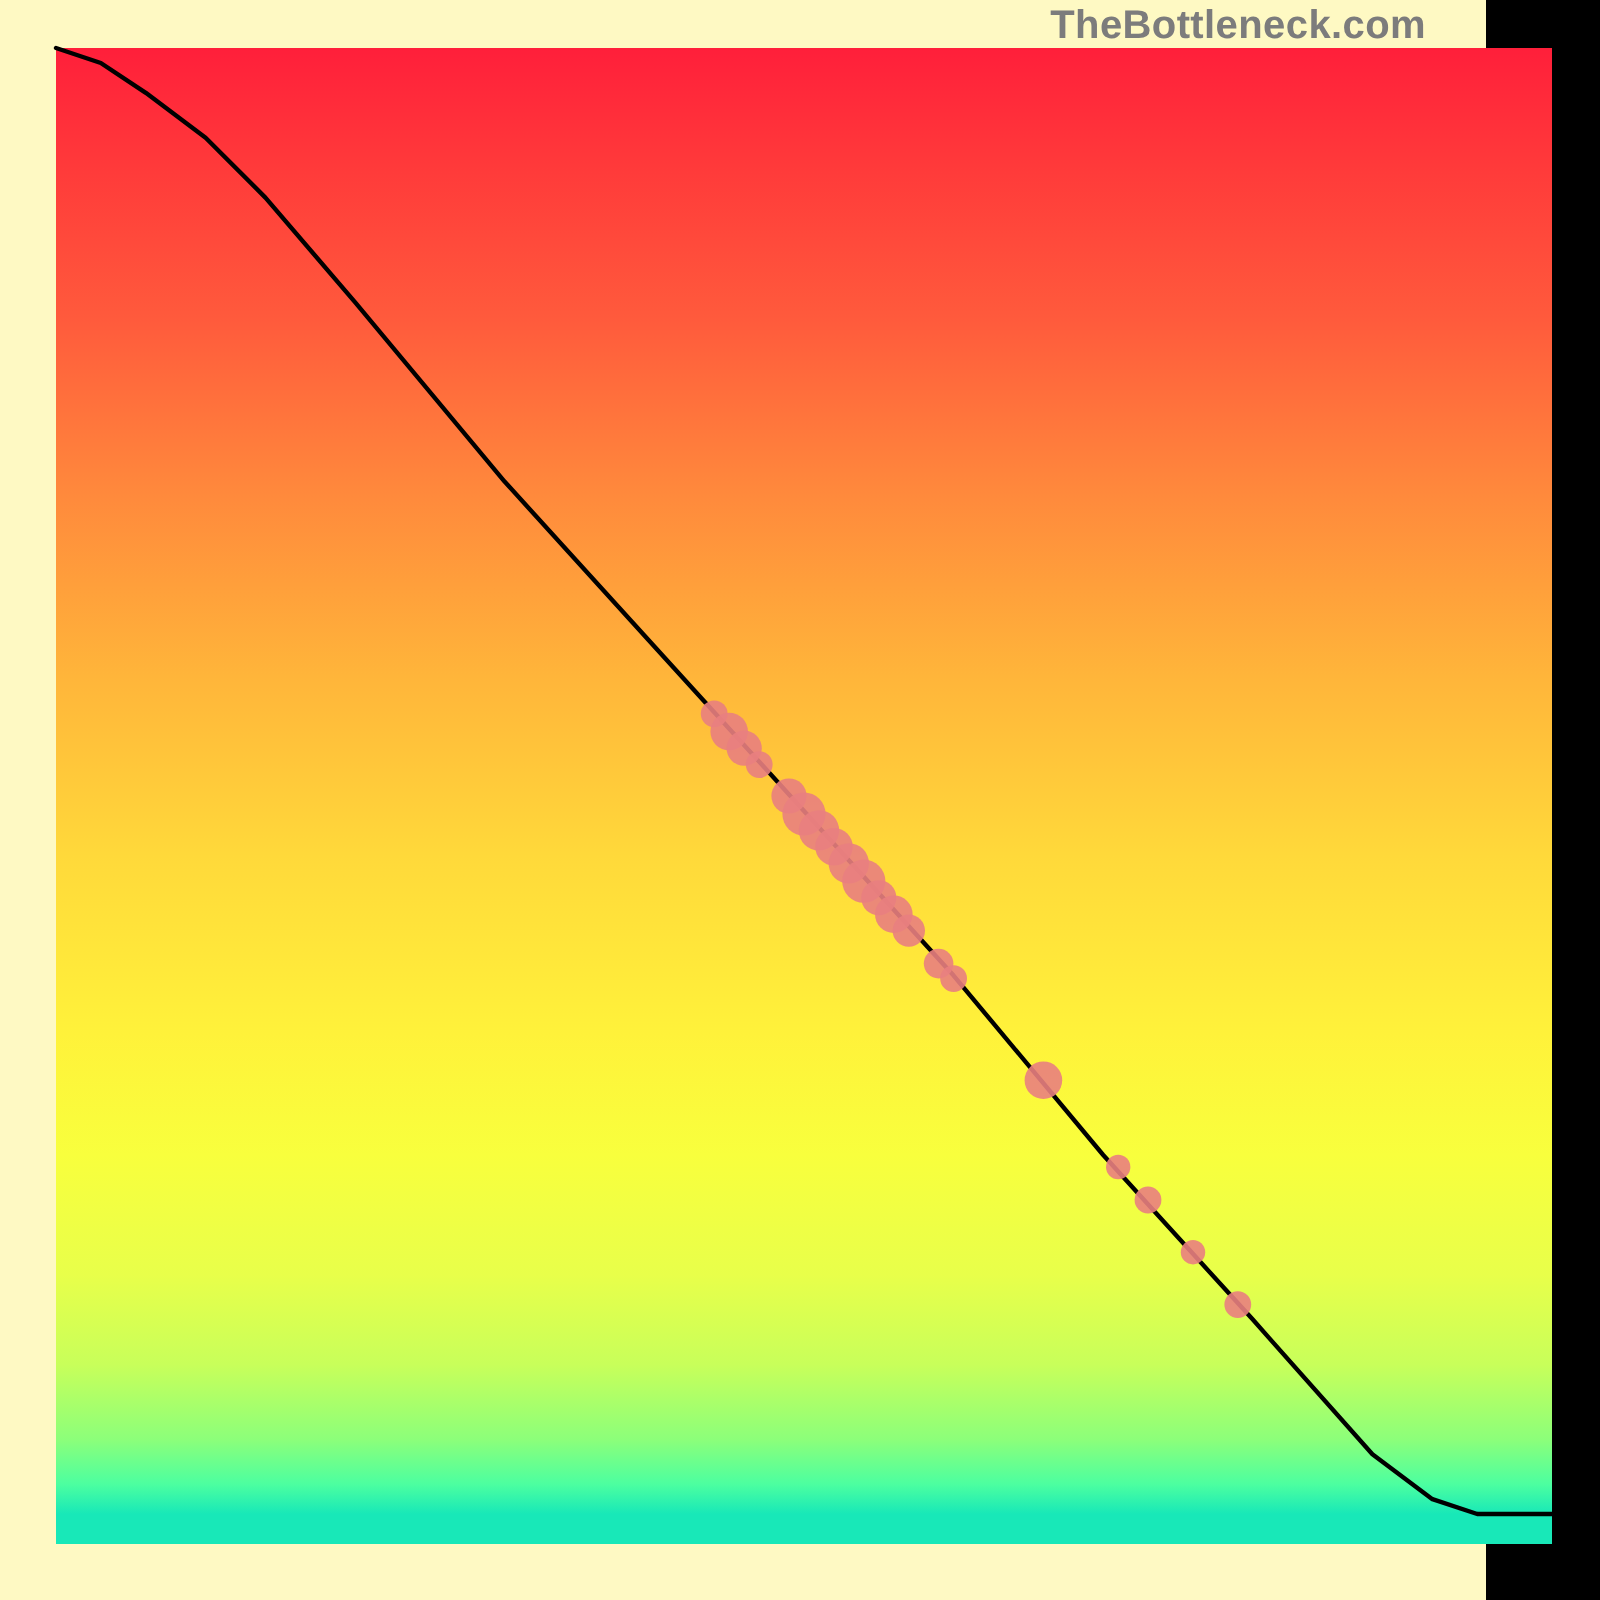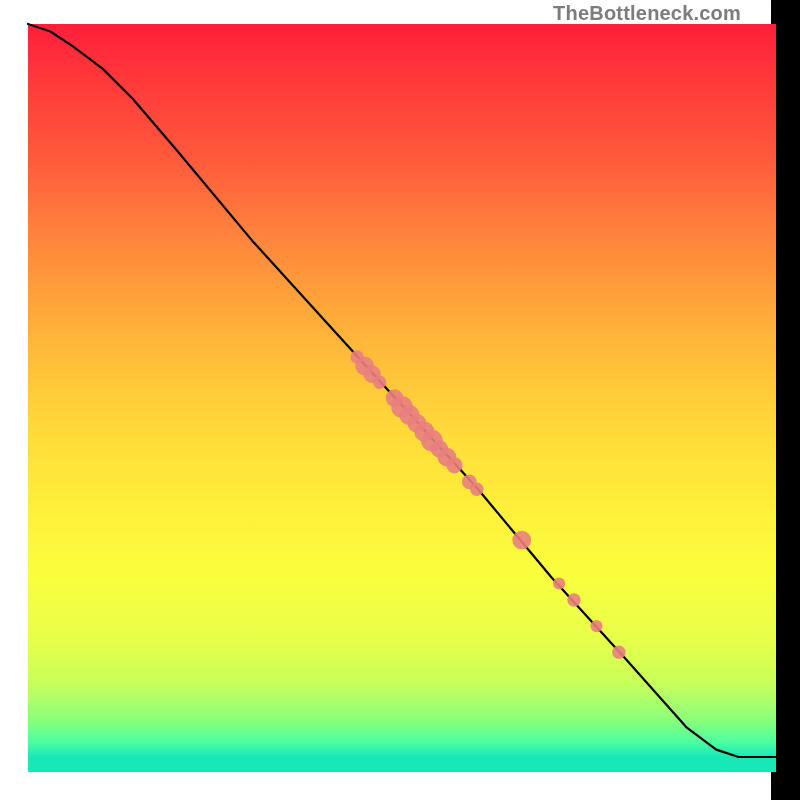--- a/index.html
+++ b/index.html
@@ -7,22 +7,21 @@
     padding: 0;
     width: 800px;
     height: 800px;
     background: #000;
     overflow: hidden;
   }
   .stage {
     position: relative;
     width: 743px;
     height: 800px;
-    background: #ffffff;
-    padding-left: 28px;
+    background: #fef9c3;
   }
   .plot {
     position: absolute;
     left: 28px;
     top: 24px;
     width: 748px;
     height: 748px;
     
     background: linear-gradient(
       to bottom,

